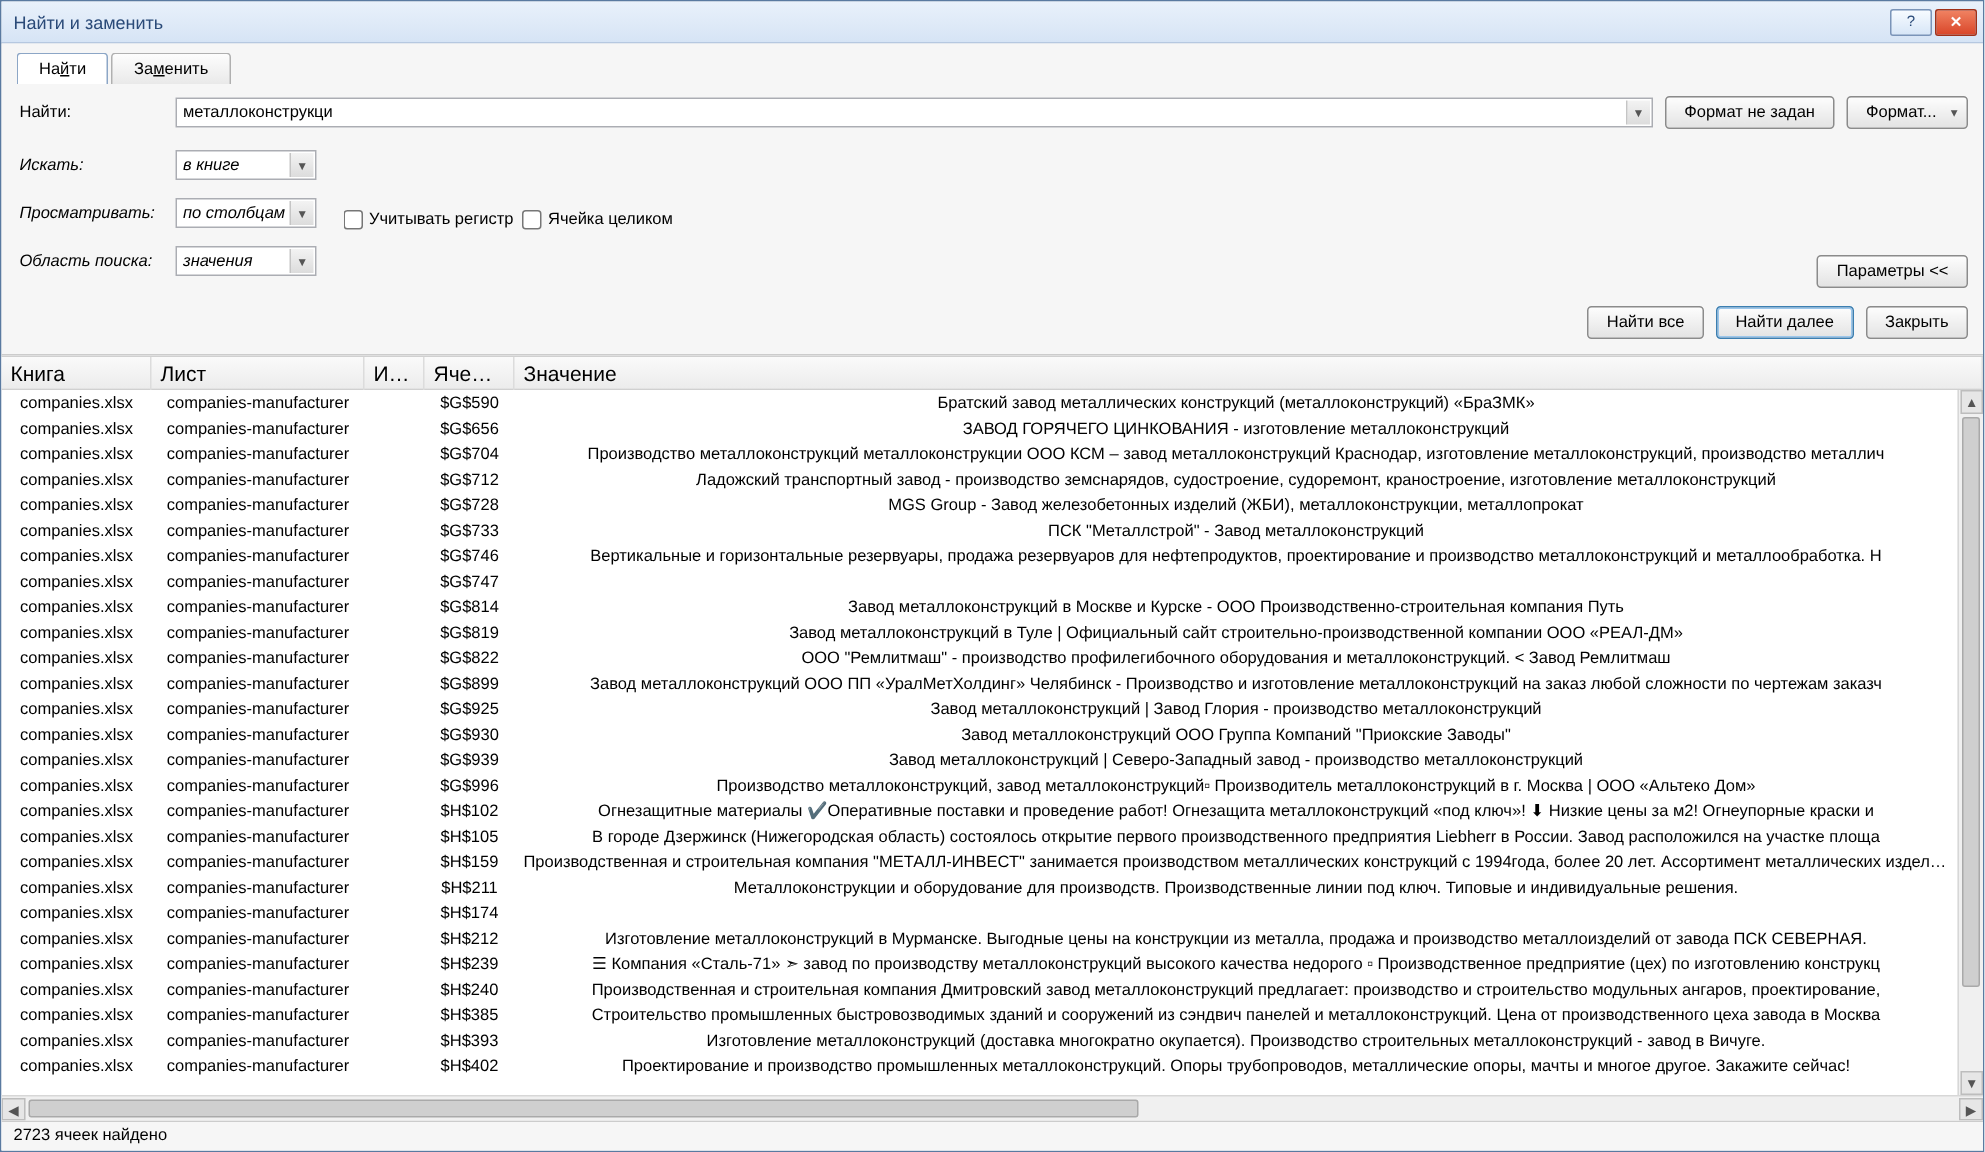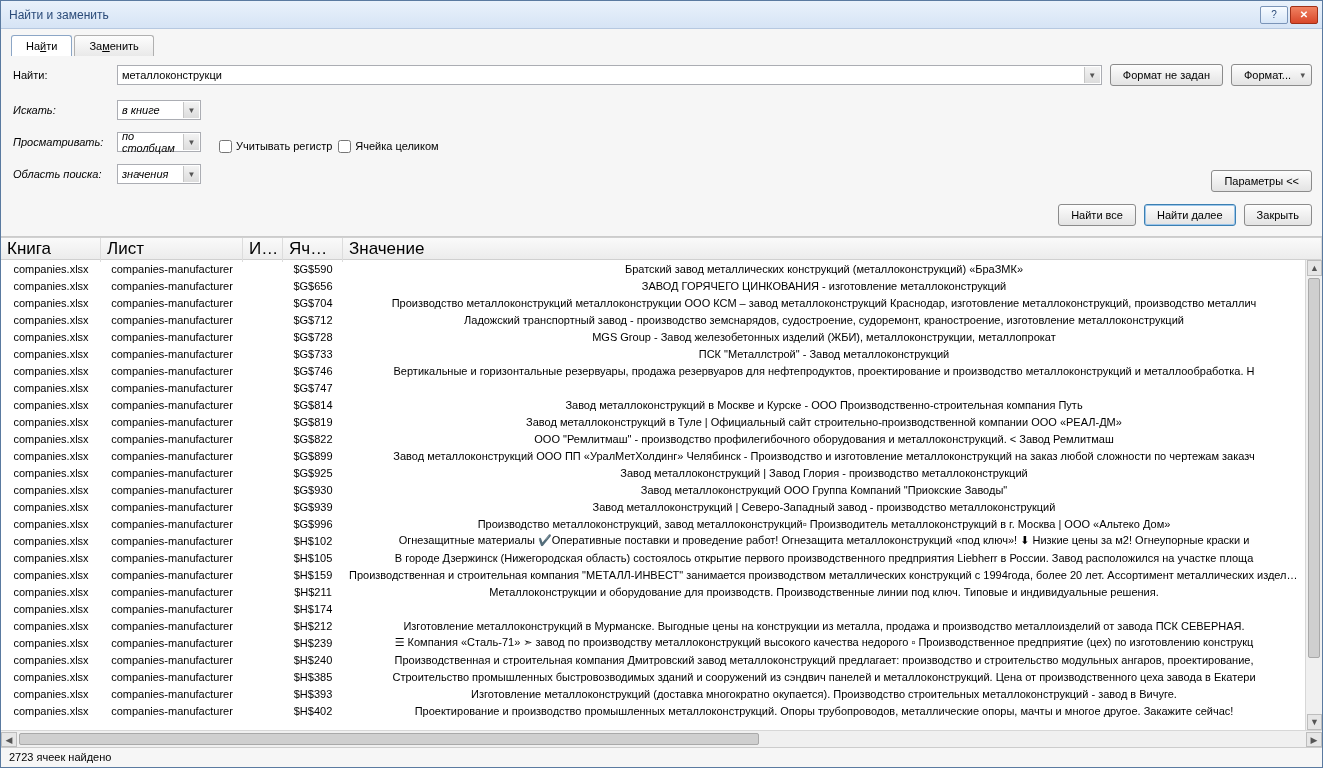--- a/index.html
+++ b/index.html
@@ -76,38 +76,38 @@
     display:inline-flex; align-items:center; justify-content:center;
   }
   .btn.default { border:1px solid #3c7fb1; box-shadow:0 0 0 1px #9bc6eb inset;align-items:center; }
   .btn.dropdown { padding-right:20px; position:relative;}
   .btn.dropdown::after { content:"▾"; position:absolute; right:6px; font-size:9px; color:#555;}
   .noformat { min-width:110px;}
   .options-btn { min-width:100px;}
   .opts-grid { display:flex; gap:18px; margin-top:14px;}
   .opts-left { display:flex; flex-direction:column; gap:6px;font-style:italic;}
   .opts-left .form-row .label { width:98px;}
-  .small-combo { width:84px;}
+  .small-combo { width:94px;}
   .checks { display:flex; flex-direction:row; gap:6px; padding-top:2px;}
   .chk { display:flex; gap:4px; align-items:center;}
   .chk input { width:13px; height:13px;}
   .bottom-actions { display:flex; justify-content:flex-end; gap:8px; margin-top:12px;}
   .topright-row { margin-top:10px; display:flex; justify-content:flex-end;}
   .results {
     flex:1; display:flex; flex-direction:column; overflow:hidden; background:#fff;
     border-top:1px solid #d0d0d0;
   }
   .results-head, .results-row{
     display:grid;
     grid-template-columns: 100px 142px 40px 60px 1fr;
     align-items:center;
   }
   .results-head {
     height:22px; background:linear-gradient(#fafafa,#ececec);
-    border-bottom:1px solid #d0d0d0; font-size:17px;
+    border-bottom:1px solid #d0d0d0; font-size:14px;
   }
   .results-head > div {
     padding:3px 6px; border-right:1px solid #dcdcdc; overflow:hidden; text-overflow:ellipsis; white-space:nowrap;
   }
   .results-body { flex:1; overflow:auto; position:relative;}
   .results-row { height:17px; }
   .results-row > div { padding:1px 6px; overflow:hidden; text-overflow:ellipsis; white-space:nowrap; font-size:11px;}
   .hscroll{
     height:17px; overflow:hidden; border-top:1px solid #d7d7d7;
     position:relative; background:#f0f0f0;
@@ -389,21 +389,21 @@
             <div>companies-manufacturer</div>
             <div></div>
             <div>$H$240</div>
             <div>Производственная и строительная компания Дмитровский завод металлоконструкций предлагает: производство и строительство модульных ангаров, проектирование,</div>
           </div>
           <div class="results-row">
             <div>companies.xlsx</div>
             <div>companies-manufacturer</div>
             <div></div>
             <div>$H$385</div>
-            <div>Строительство промышленных быстровозводимых зданий и сооружений из сэндвич панелей и металлоконструкций. Цена от производственного цеха завода в Екатери</div>
+            <div>Строительство промышленных быстровозводимых зданий и сооружений из сэндвич панелей и металлоконструкций. Цена от производственного цеха завода в Москва</div>
           </div>
           <div class="results-row">
             <div>companies.xlsx</div>
             <div>companies-manufacturer</div>
             <div></div>
             <div>$H$393</div>
             <div>Изготовление металлоконструкций (доставка многократно окупается). Производство строительных металлоконструкций - завод в Вичуге.</div>
           </div>
           <div class="results-row">
             <div>companies.xlsx</div>

